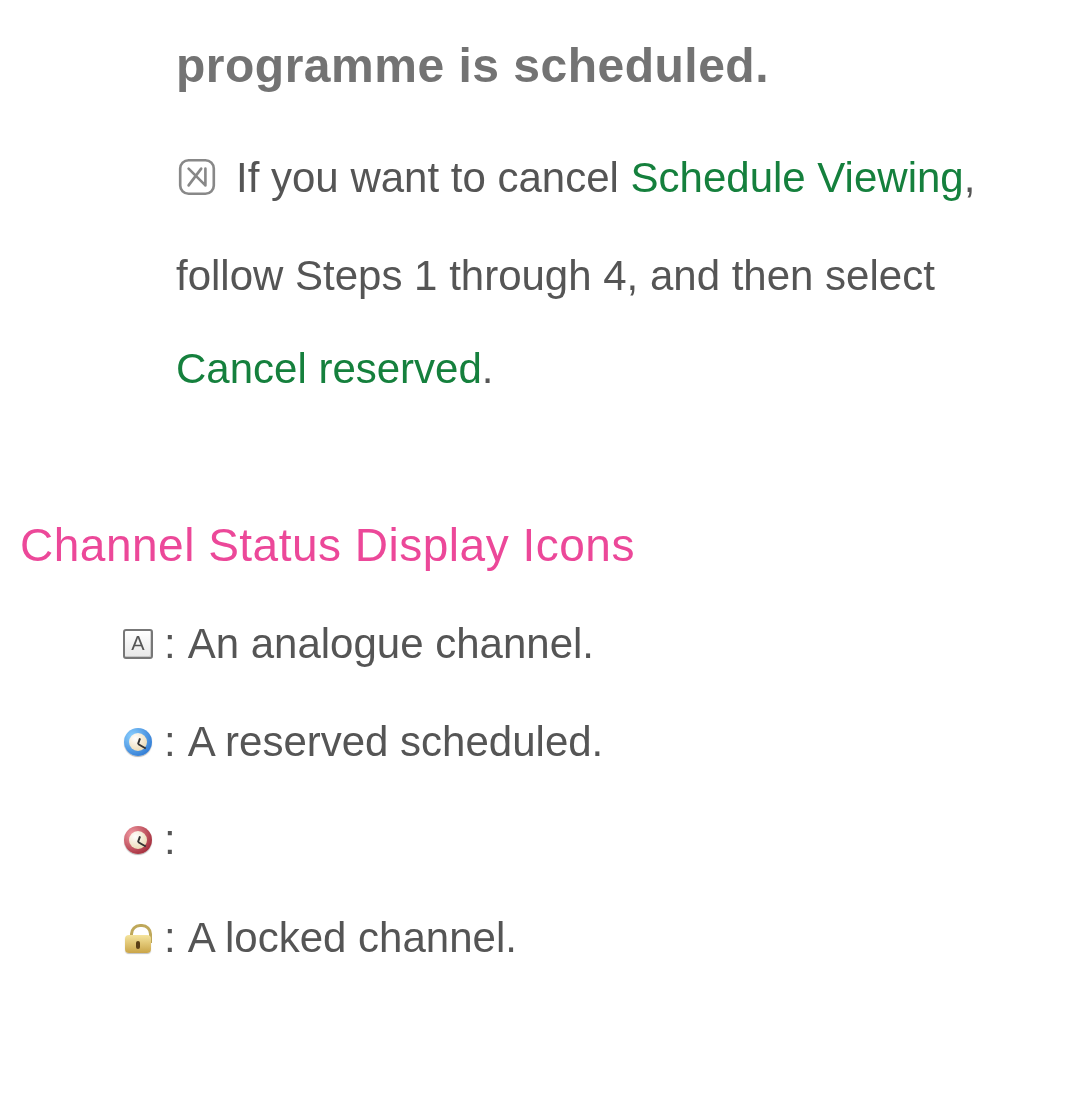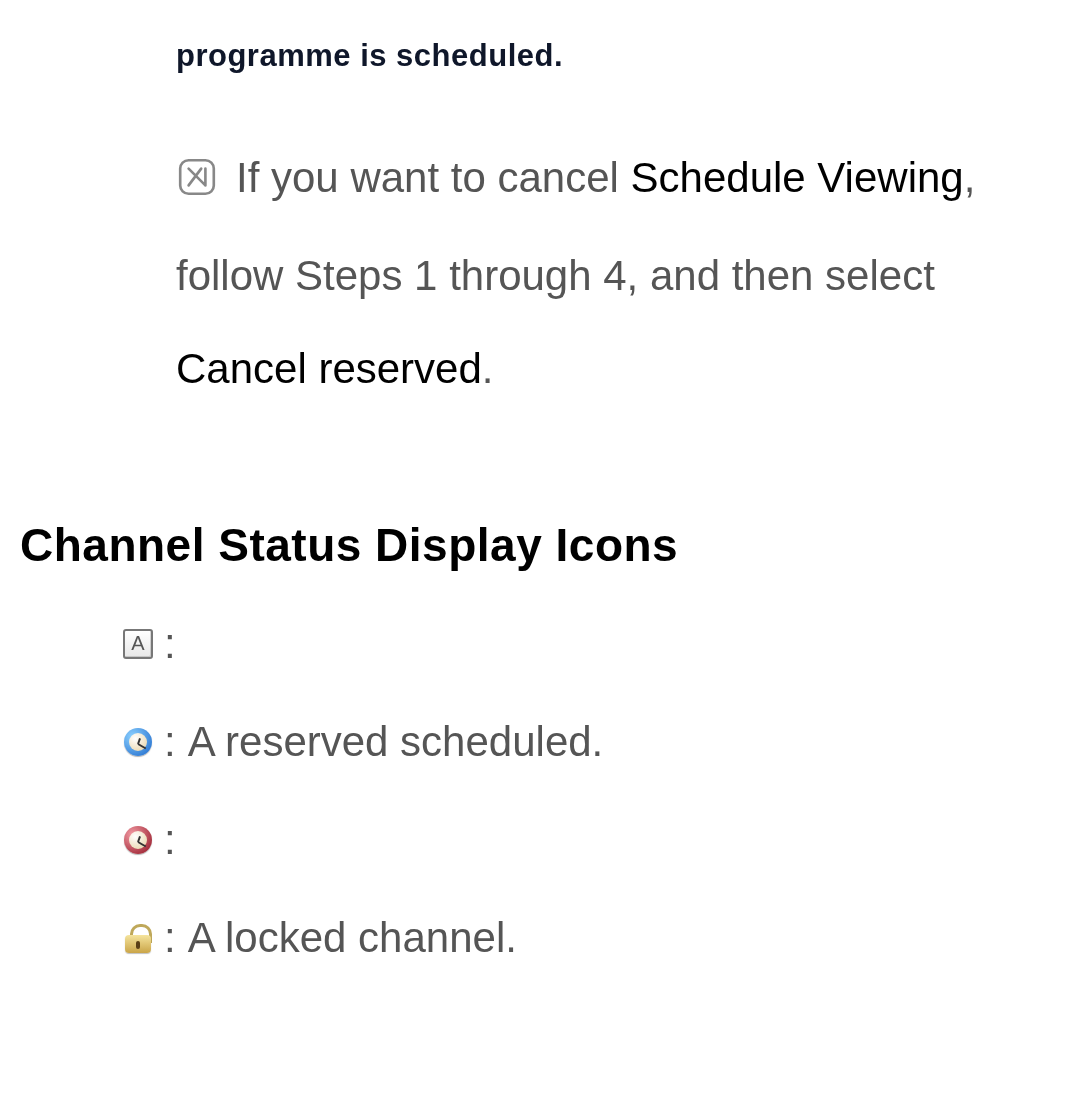--- a/index.html
+++ b/index.html
@@ -15,53 +15,53 @@
   .page {
     position: relative;
     width: 1080px;
     height: 1104px;
     box-sizing: border-box;
   }
   .top-line {
     position: absolute;
     left: 176px;
     top: 38px;
-    font-size: 31px;
+    font-size: 48px;
     font-weight: 600;
     letter-spacing: 0.5px;
-    color: #0f172a;
+    color: #737373;
   }
   .note-block {
     position: absolute;
     left: 176px;
     top: 132px;
     width: 880px;
     font-size: 42px;
     line-height: 2.2;
     color: #555555;
   }
   .note-icon {
     display: inline-block;
     vertical-align: top;
     margin-right: 18px;
     margin-top: 6px;
   }
   .note-text {
     display: inline;
   }
   .highlight {
-    color: #000000;
+    color: #15803d;
   }
   .section-heading {
     position: absolute;
     left: 20px;
     top: 518px;
     font-size: 46px;
-    font-weight: 700;
-    color: #000000;
+    font-weight: 400;
+    color: #ec4899;
     letter-spacing: 0.5px;
   }
   .icons-list {
     position: absolute;
     left: 120px;
     top: 620px;
     width: 900px;
   }
   .icon-row {
     display: flex;
@@ -196,20 +196,21 @@
 
   <div class="section-heading">Channel Status Display Icons</div>
 
   <div class="icons-list">
 
     <div class="icon-row">
       <span class="icon-slot">
         <span class="icon-a-badge">A</span>
       </span>
       <span class="colon">:</span>
+      <span>An analogue channel.</span>
     </div>
 
     <div class="icon-row">
       <span class="icon-slot">
         <span class="icon-clock blue">
           <span class="face"></span>
           <span class="hand-h"></span>
           <span class="hand-m"></span>
         </span>
       </span>

